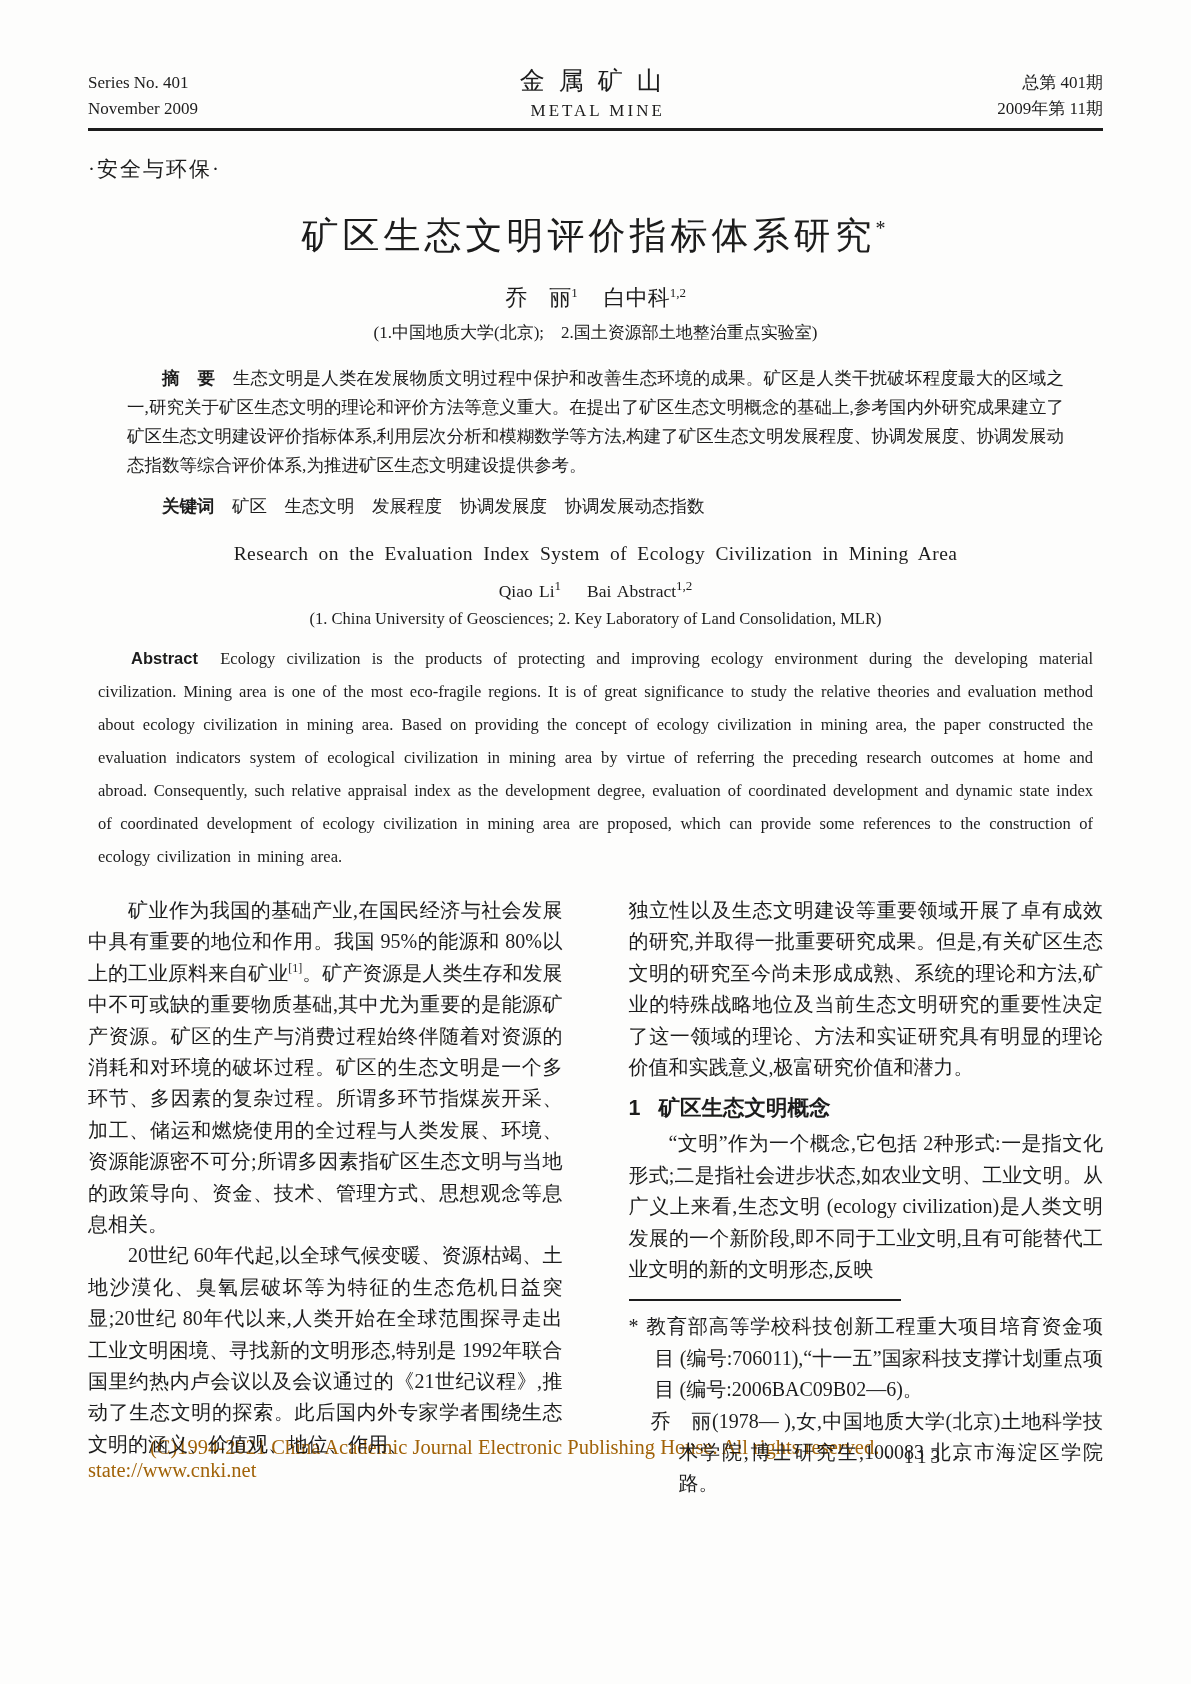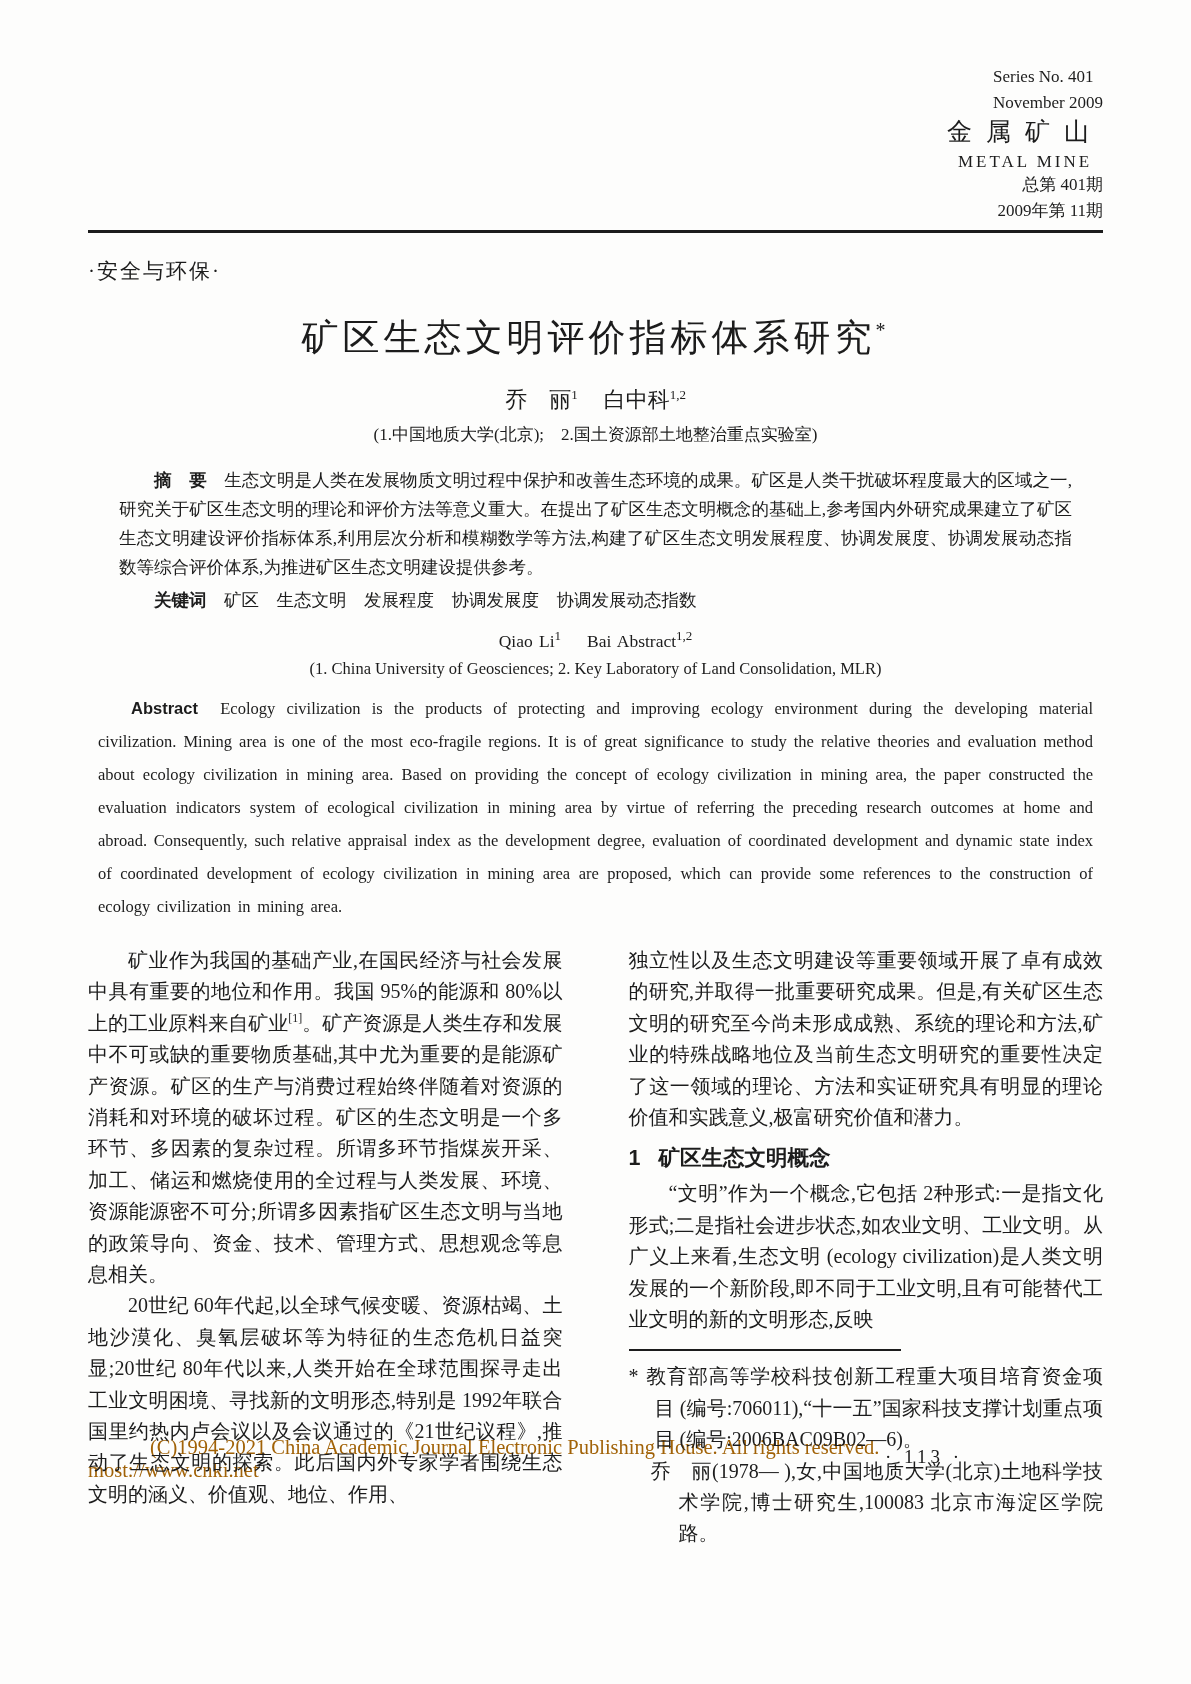--- a/index.html
+++ b/index.html
@@ -8,40 +8,40 @@
     width:1191px; height:1684px;
     margin:0 auto;
     background:#fdfdfc;
     color:#1c1c1c;
     font-family:"Liberation Serif","DejaVu Serif",serif;
     overflow:hidden;
   }
   .content { position:relative; z-index:1; padding:64px 88px 0 88px; }
 
   
-  .jheader { display:flex; justify-content:space-between; align-items:flex-end;flex-direction:column; }
+  .jheader { display:flex; justify-content:space-between; align-items:flex-end; }
   .jh-left, .jh-right { font-size:17px; line-height:1.5; }
   .jh-right { text-align:right; }
   .jh-center { text-align:center; }
   .journal-cn { font-size:25px; letter-spacing:14px; white-space:nowrap; }
   .journal-en { font-size:17px; letter-spacing:3px; margin-top:4px; }
   .rule { border:none; border-top:3px solid #1c1c1c; margin:7px 0 0 0; }
 
   
   .col-label { margin-top:24px; font-size:21px; letter-spacing:2px; }
   .paper-title { margin:28px 0 0 0; text-align:center; font-size:37px; font-weight:400; letter-spacing:4px; }
   .paper-title sup { font-size:20px; }
   .authors-cn { margin-top:22px; text-align:center; font-size:22px; }
   .authors-cn sup, .authors-en sup { font-size:13px; }
   .author-gap { display:inline-block; width:26px; }
   .affil-cn { margin-top:8px; text-align:center; font-size:17px; }
 
   
   .abs-block { margin-top:20px; padding:0 27px; }
-  .abs-block p { margin:4px; font-size:17.5px; line-height:1.66; text-align:justify; }
+  .abs-block p { margin:12px; font-size:17.5px; line-height:1.66; text-align:justify; }
   .lead { font-weight:700; font-family:"Liberation Sans","DejaVu Sans",sans-serif; }
   .indent2 { text-indent:2em; }
   .kw-cn { margin-top:3px; }
 
   
   .etitle { margin-top:22px; text-align:center; font-size:19.5px; word-spacing:5px; letter-spacing:0.4px; }
   .authors-en { margin-top:13px; text-align:center; font-size:17.5px; word-spacing:2px; }
   .affil-en { margin-top:7px; text-align:center; font-size:16.5px; }
   .eabs { margin-top:13px; padding:0 10px; }
   .eabs p { margin:0; font-size:16.5px; line-height:2.0; text-align:justify; word-spacing:2.5px; }
@@ -76,21 +76,21 @@
   .watermark .wm-left { padding-left:62px; }
   .page-number { position:absolute; top:1446px; right:228px; font-size:19px; letter-spacing:4px; }
 </style>
 </head>
 <body>
 
 <div class="page">
 
   <div class="watermark">
     <span class="wm-left">(C)1994-2021 China Academic Journal Electronic Publishing House. All rights reserved.</span>
-    <span class="wm-right">most://www.cnki.net</span>
+    <span class="wm-right">state://www.cnki.net</span>
   </div>
 
   <div class="content">
 
     <div class="jheader">
       <div class="jh-left">
         <div>Series No. 401</div>
         <div>November 2009</div>
       </div>
       <div class="jh-center">
@@ -110,20 +110,21 @@
 
     <div class="authors-cn"><span>乔　丽</span><sup>1</sup><span class="author-gap"></span><span>白中科</span><sup>1,2</sup></div>
 
     <div class="affil-cn">(1.中国地质大学(北京);　2.国土资源部土地整治重点实验室)</div>
 
     <div class="abs-block">
       <p class="indent2"><span class="lead">摘　要</span>　<span>生态文明是人类在发展物质文明过程中保护和改善生态环境的成果。矿区是人类干扰破坏程度最大的区域之一,研究关于矿区生态文明的理论和评价方法等意义重大。在提出了矿区生态文明概念的基础上,参考国内外研究成果建立了矿区生态文明建设评价指标体系,利用层次分析和模糊数学等方法,构建了矿区生态文明发展程度、协调发展度、协调发展动态指数等综合评价体系,为推进矿区生态文明建设提供参考。</span></p>
       <p class="indent2 kw-cn"><span class="lead">关键词</span>　<span>矿区　生态文明　发展程度　协调发展度　协调发展动态指数</span></p>
     </div>
 
+    <div class="etitle">Research on the Evaluation Index System of Ecology Civilization in Mining Area</div>
 
     <div class="authors-en"><span>Qiao Li</span><sup>1</sup><span class="author-gap"></span><span>Bai Abstract</span><sup>1,2</sup></div>
 
     <div class="affil-en">(1. China University of Geosciences; 2. Key Laboratory of Land Consolidation, MLR)</div>
 
     <div class="eabs">
       <p class="indent2"><span class="lead">Abstract</span>&nbsp;&nbsp;<span>Ecology civilization is the products of protecting and improving ecology environment during the developing material civilization. Mining area is one of the most eco-fragile regions. It is of great significance to study the relative theories and evaluation method about ecology civilization in mining area. Based on providing the concept of ecology civilization in mining area, the paper constructed the evaluation indicators system of ecological civilization in mining area by virtue of referring the preceding research outcomes at home and abroad. Consequently, such relative appraisal index as the development degree, evaluation of coordinated development and dynamic state index of coordinated development of ecology civilization in mining area are proposed, which can provide some references to the construction of ecology civilization in mining area.</span></p>
     </div>
 
     <div class="columns">

